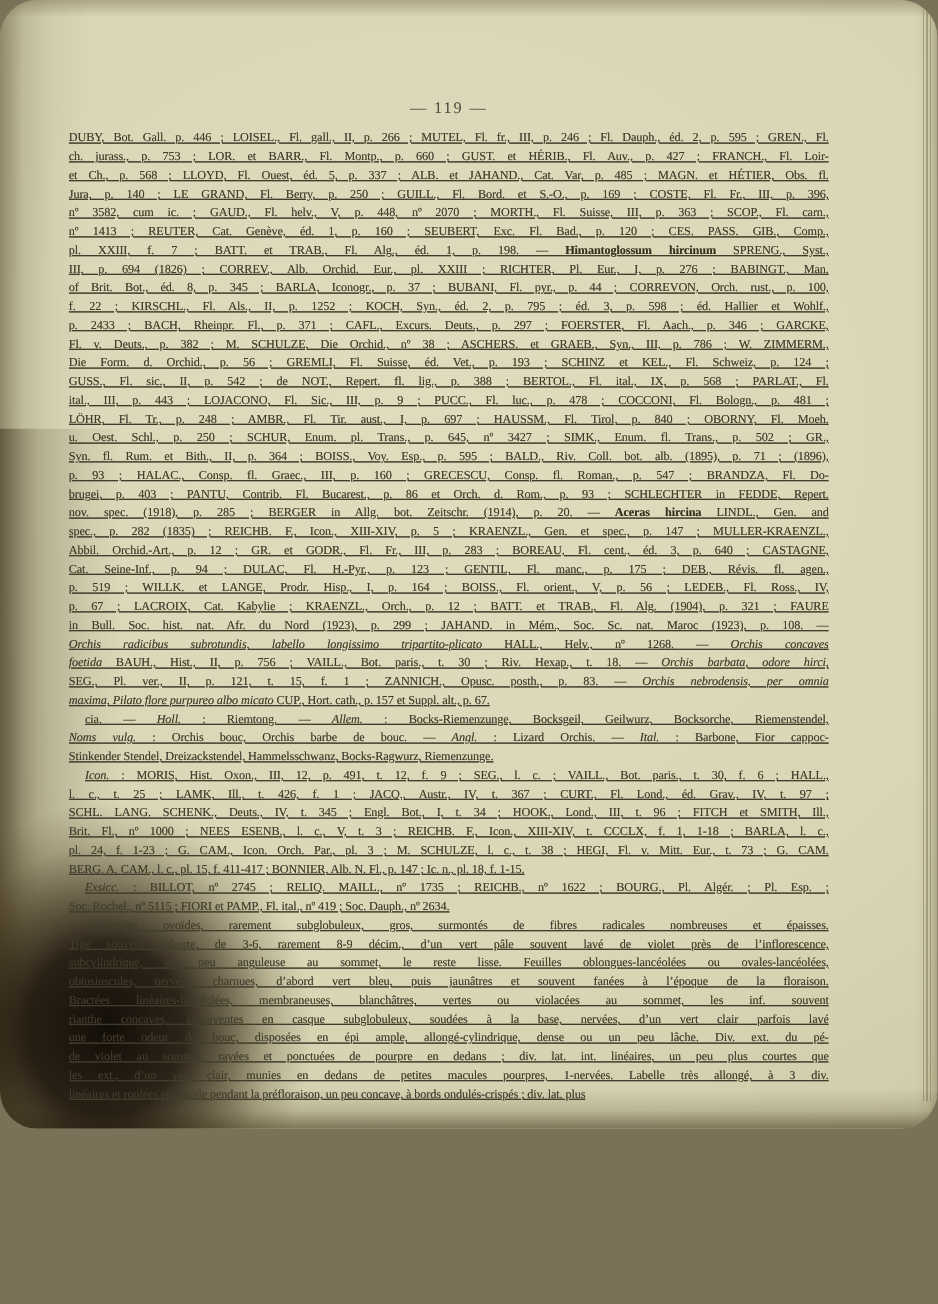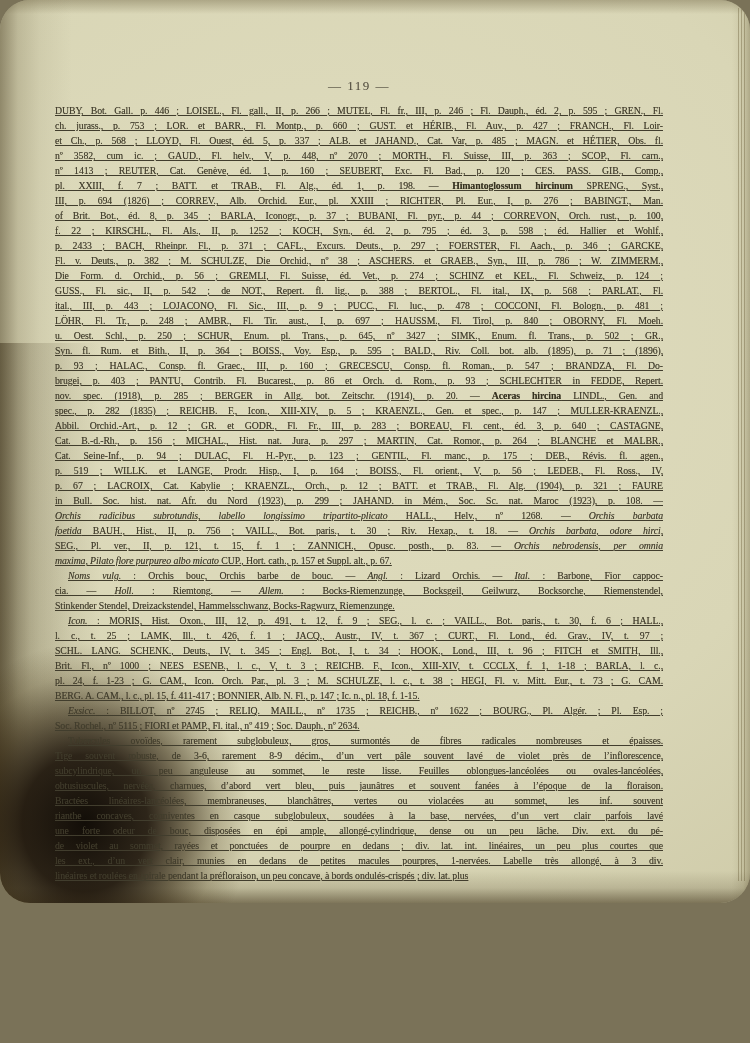--- a/index.html
+++ b/index.html
@@ -53,52 +53,52 @@
   <div class="layer bottom-shadow"></div>
   <div class="layer corner-bl"></div>
 
   <div class="page-number">— 119 —</div>
 
   <div class="textblock">
     <div class="para">
         <div class="line">DUBY, Bot. Gall. p. 446 ; LOISEL., Fl. gall., II, p. 266 ; MUTEL, Fl. fr., III, p. 246 ; Fl. Dauph., éd. 2, p. 595 ; GREN., Fl.</div>
         <div class="line">ch. jurass., p. 753 ; LOR. et BARR., Fl. Montp., p. 660 ; GUST. et HÉRIB., Fl. Auv., p. 427 ; FRANCH., Fl. Loir-</div>
         <div class="line">et Ch., p. 568 ; LLOYD, Fl. Ouest, éd. 5, p. 337 ; ALB. et JAHAND., Cat. Var, p. 485 ; MAGN. et HÉTIER, Obs. fl.</div>
+        <div class="line">Jura, p. 140 ; LE GRAND, Fl. Berry, p. 250 ; GUILL., Fl. Bord. et S.-O., p. 169 ; COSTE, Fl. Fr., III, p. 396,</div>
         <div class="line">nº 3582, cum ic. ; GAUD., Fl. helv., V, p. 448, nº 2070 ; MORTH., Fl. Suisse, III, p. 363 ; SCOP., Fl. carn.,</div>
         <div class="line">nº 1413 ; REUTER, Cat. Genève, éd. 1, p. 160 ; SEUBERT, Exc. Fl. Bad., p. 120 ; CES. PASS. GIB., Comp.,</div>
         <div class="line">pl. XXIII, f. 7 ; BATT. et TRAB., Fl. Alg., éd. 1, p. 198. — <b>Himantoglossum hircinum</b> SPRENG., Syst.,</div>
         <div class="line">III, p. 694 (1826) ; CORREV., Alb. Orchid. Eur., pl. XXIII ; RICHTER, Pl. Eur., I, p. 276 ; BABINGT., Man.</div>
         <div class="line">of Brit. Bot., éd. 8, p. 345 ; BARLA, Iconogr., p. 37 ; BUBANI, Fl. pyr., p. 44 ; CORREVON, Orch. rust., p. 100,</div>
         <div class="line">f. 22 ; KIRSCHL., Fl. Als., II, p. 1252 ; KOCH, Syn., éd. 2, p. 795 ; éd. 3, p. 598 ; éd. Hallier et Wohlf.,</div>
         <div class="line">p. 2433 ; BACH, Rheinpr. Fl., p. 371 ; CAFL., Excurs. Deuts., p. 297 ; FOERSTER, Fl. Aach., p. 346 ; GARCKE,</div>
         <div class="line">Fl. v. Deuts., p. 382 ; M. SCHULZE, Die Orchid., nº 38 ; ASCHERS. et GRAEB., Syn., III, p. 786 ; W. ZIMMERM.,</div>
-        <div class="line">Die Form. d. Orchid., p. 56 ; GREMLI, Fl. Suisse, éd. Vet., p. 274 ; SCHINZ et KEL., Fl. Schweiz, p. 124 ;</div>
+        <div class="line">Die Form. d. Orchid., p. 56 ; GREMLI, Fl. Suisse, éd. Vet., p. 193 ; SCHINZ et KEL., Fl. Schweiz, p. 124 ;</div>
         <div class="line">GUSS., Fl. sic., II, p. 542 ; de NOT., Repert. fl. lig., p. 388 ; BERTOL., Fl. ital., IX, p. 568 ; PARLAT., Fl.</div>
         <div class="line">ital., III, p. 443 ; LOJACONO, Fl. Sic., III, p. 9 ; PUCC., Fl. luc., p. 478 ; COCCONI, Fl. Bologn., p. 481 ;</div>
         <div class="line">LÖHR, Fl. Tr., p. 248 ; AMBR., Fl. Tir. aust., I, p. 697 ; HAUSSM., Fl. Tirol, p. 840 ; OBORNY, Fl. Moeh.</div>
         <div class="line">u. Oest. Schl., p. 250 ; SCHUR, Enum. pl. Trans., p. 645, nº 3427 ; SIMK., Enum. fl. Trans., p. 502 ; GR.,</div>
         <div class="line">Syn. fl. Rum. et Bith., II, p. 364 ; BOISS., Voy. Esp., p. 595 ; BALD., Riv. Coll. bot. alb. (1895), p. 71 ; (1896),</div>
         <div class="line">p. 93 ; HALAC., Consp. fl. Graec., III, p. 160 ; GRECESCU, Consp. fl. Roman., p. 547 ; BRANDZA, Fl. Do-</div>
         <div class="line">brugei, p. 403 ; PANTU, Contrib. Fl. Bucarest., p. 86 et Orch. d. Rom., p. 93 ; SCHLECHTER in FEDDE, Repert.</div>
         <div class="line">nov. spec. (1918), p. 285 ; BERGER in Allg. bot. Zeitschr. (1914), p. 20. — <b>Aceras hircina</b> LINDL., Gen. and</div>
         <div class="line">spec., p. 282 (1835) ; REICHB. F., Icon., XIII-XIV, p. 5 ; KRAENZL., Gen. et spec., p. 147 ; MULLER-KRAENZL.,</div>
         <div class="line">Abbil. Orchid.-Art., p. 12 ; GR. et GODR., Fl. Fr., III, p. 283 ; BOREAU, Fl. cent., éd. 3, p. 640 ; CASTAGNE,</div>
-        <div class="line">Cat. B.-d.-Rh., p. 156 ; MICHAL., Hist. nat. Jura, p. 297 ; MARTIN, Cat. Romor., p. 264 ; BLANCHE et MALBR.,</div>
         <div class="line">Cat. Seine-Inf., p. 94 ; DULAC, Fl. H.-Pyr., p. 123 ; GENTIL, Fl. manc., p. 175 ; DEB., Révis. fl. agen.,</div>
         <div class="line">p. 519 ; WILLK. et LANGE, Prodr. Hisp., I, p. 164 ; BOISS., Fl. orient., V, p. 56 ; LEDEB., Fl. Ross., IV,</div>
         <div class="line">p. 67 ; LACROIX, Cat. Kabylie ; KRAENZL., Orch., p. 12 ; BATT. et TRAB., Fl. Alg. (1904), p. 321 ; FAURE</div>
         <div class="line">in Bull. Soc. hist. nat. Afr. du Nord (1923), p. 299 ; JAHAND. in Mém., Soc. Sc. nat. Maroc (1923), p. 108. —</div>
-        <div class="line"><i>Orchis radicibus subrotundis, labello longissimo tripartito-plicato</i> HALL., Helv., nº 1268. — <i>Orchis barbata</i></div>
+        <div class="line"><i>Orchis radicibus subrotundis, labello longissimo tripartito-plicato</i> HALL., Helv., nº 1268. — <i>Orchis concaves</i></div>
         <div class="line"><i>foetida</i> BAUH., Hist., II, p. 756 ; VAILL., Bot. paris., t. 30 ; Riv. Hexap., t. 18. — <i>Orchis barbata, odore hirci,</i></div>
         <div class="line">SEG., Pl. ver., II, p. 121, t. 15, f. 1 ; ZANNICH., Opusc. posth., p. 83. — <i>Orchis nebrodensis, per omnia</i></div>
         <div class="line"><i>maxima, Pilato flore purpureo albo micato</i> CUP., Hort. cath., p. 157 et Suppl. alt., p. 67.</div>
       </div>
     <div class="para indent">
+        <div class="line">cia. — <i>Holl.</i> : Riemtong. — <i>Allem.</i> : Bocks-Riemenzunge, Bocksgeil, Geilwurz, Bocksorche, Riemenstendel,</div>
         <div class="line"><i>Noms vulg.</i> : Orchis bouc, Orchis barbe de bouc. — <i>Angl.</i> : Lizard Orchis. — <i>Ital.</i> : Barbone, Fior cappoc-</div>
-        <div class="line">cia. — <i>Holl.</i> : Riemtong. — <i>Allem.</i> : Bocks-Riemenzunge, Bocksgeil, Geilwurz, Bocksorche, Riemenstendel,</div>
         <div class="line">Stinkender Stendel, Dreizackstendel, Hammelsschwanz, Bocks-Ragwurz, Riemenzunge.</div>
       </div>
     <div class="para indent">
         <div class="line"><i>Icon.</i> : MORIS, Hist. Oxon., III, 12, p. 491, t. 12, f. 9 ; SEG., l. c. ; VAILL., Bot. paris., t. 30, f. 6 ; HALL.,</div>
         <div class="line">l. c., t. 25 ; LAMK, Ill., t. 426, f. 1 ; JACQ., Austr., IV, t. 367 ; CURT., Fl. Lond., éd. Grav., IV, t. 97 ;</div>
         <div class="line">SCHL. LANG. SCHENK., Deuts., IV, t. 345 ; Engl. Bot., I, t. 34 ; HOOK., Lond., III, t. 96 ; FITCH et SMITH, Ill.,</div>
         <div class="line">Brit. Fl., nº 1000 ; NEES ESENB., l. c., V, t. 3 ; REICHB. F., Icon., XIII-XIV, t. CCCLX, f. 1, 1-18 ; BARLA, l. c.,</div>
         <div class="line">pl. 24, f. 1-23 ; G. CAM., Icon. Orch. Par., pl. 3 ; M. SCHULZE, l. c., t. 38 ; HEGI, Fl. v. Mitt. Eur., t. 73 ; G. CAM.</div>
         <div class="line">BERG. A. CAM., l. c., pl. 15, f. 411-417 ; BONNIER, Alb. N. Fl., p. 147 ; Ic. n., pl. 18, f. 1-15.</div>
       </div>

